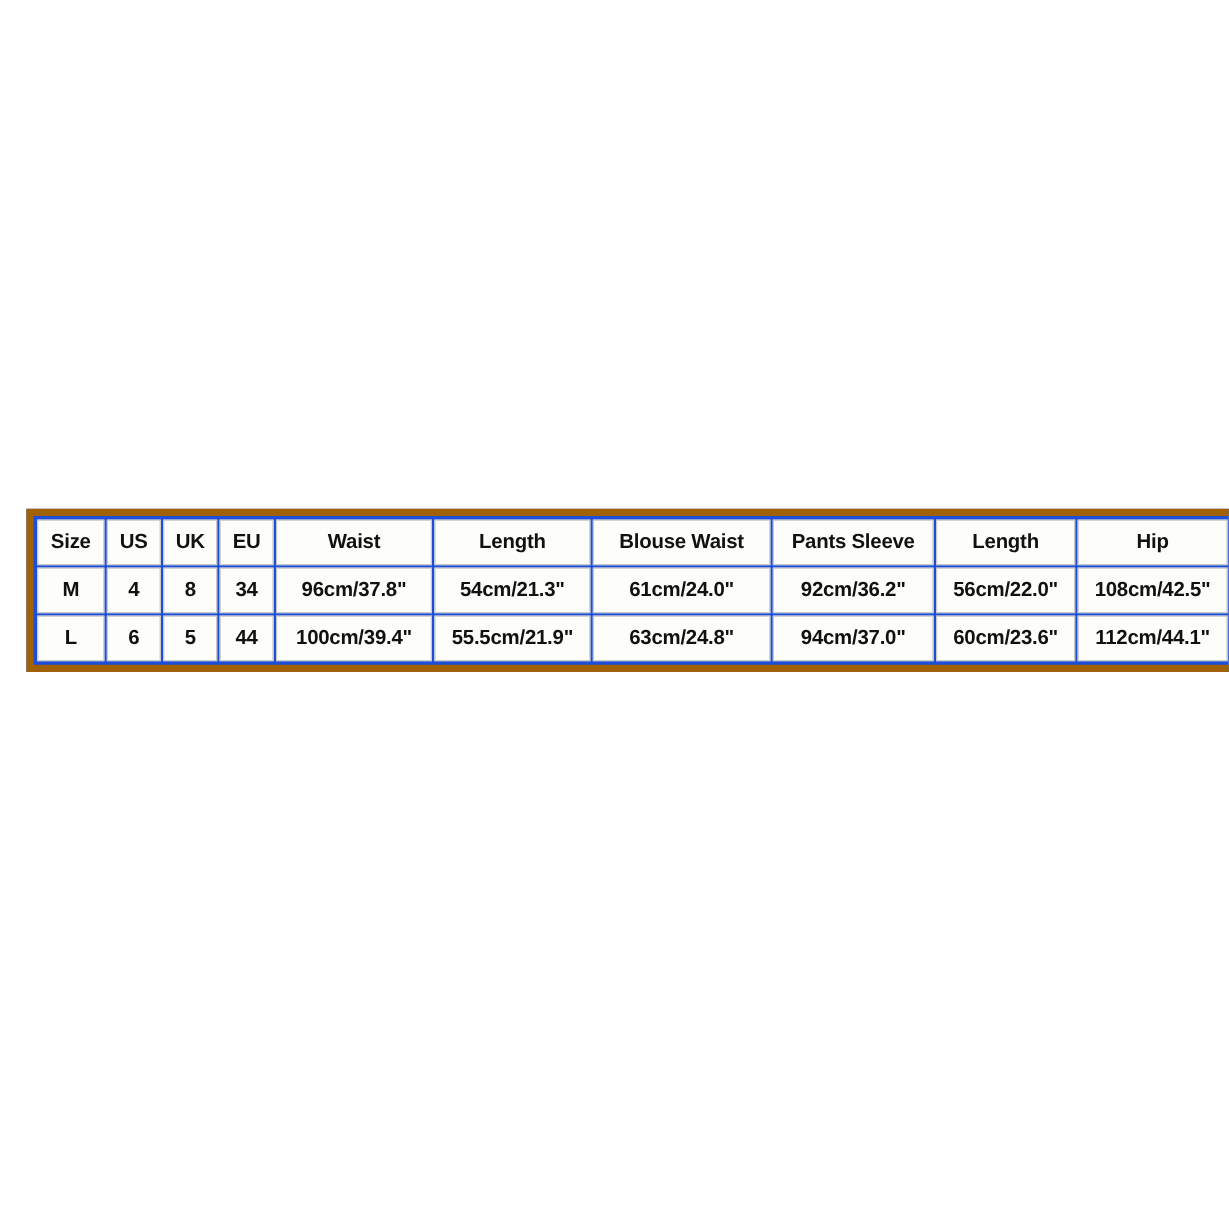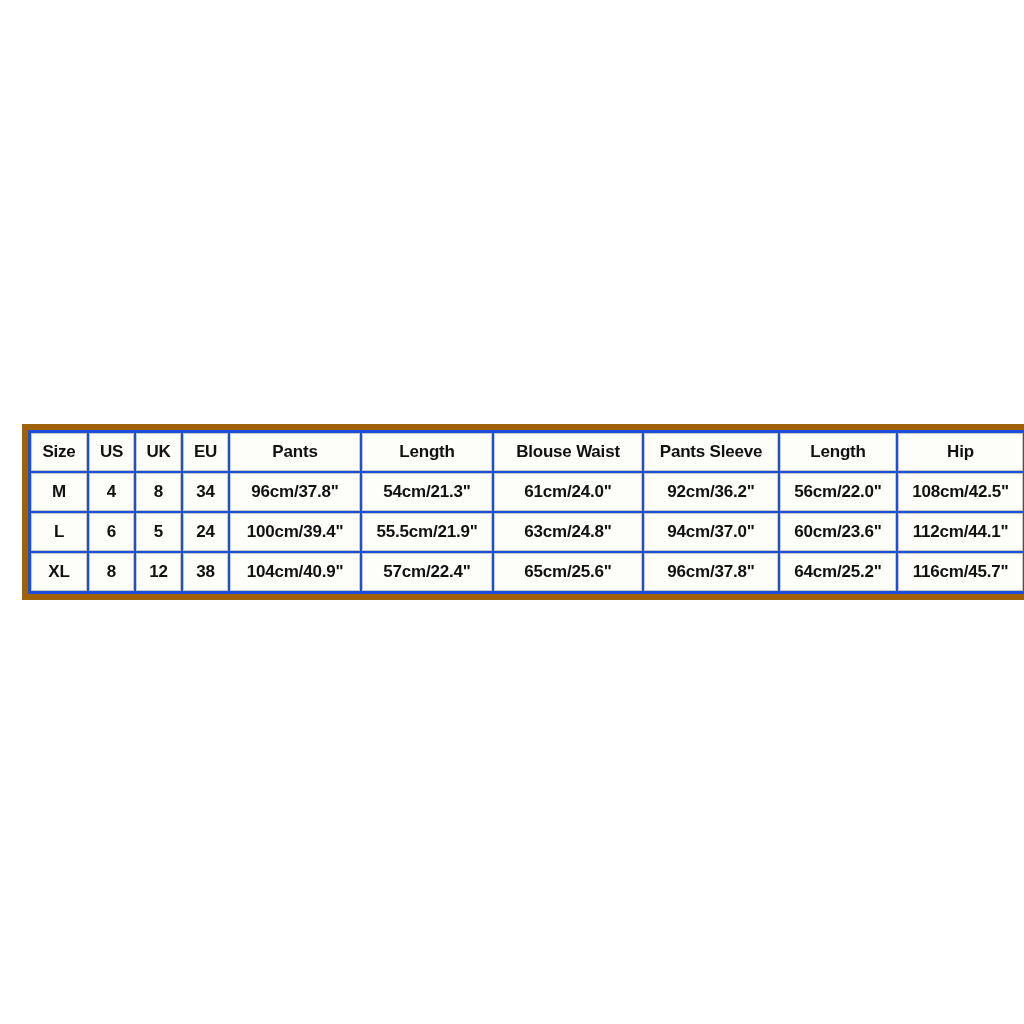--- a/index.html
+++ b/index.html
@@ -81,21 +81,21 @@
         <col class="c-plen">
       <col class="c-waist">
         <col class="c-hip">
     </colgroup>
     <thead>
       <tr>
           <th>Size</th>
           <th>US</th>
           <th>UK</th>
           <th>EU</th>
-          <th>Pants</th>
+          <th>Waist</th>
           <th>Length</th>
           <th>Blouse Waist</th>
           <th>Pants Sleeve</th>
           <th>Length</th>
           <th>Hip</th>
         </tr>
     </thead>
     <tbody>
         <tr>
           <td>M</td>
@@ -106,35 +106,23 @@
           <td>54cm/21.3"</td>
           <td>61cm/24.0"</td>
           <td>92cm/36.2"</td>
           <td>56cm/22.0"</td>
           <td>108cm/42.5"</td>
         </tr>
         <tr>
           <td>L</td>
           <td>6</td>
           <td>5</td>
-          <td>24</td>
+          <td>44</td>
           <td>100cm/39.4"</td>
           <td>55.5cm/21.9"</td>
           <td>63cm/24.8"</td>
           <td>94cm/37.0"</td>
           <td>60cm/23.6"</td>
           <td>112cm/44.1"</td>
         </tr>
-        <tr>
-          <td>XL</td>
-          <td>8</td>
-          <td>12</td>
-          <td>38</td>
-          <td>104cm/40.9"</td>
-          <td>57cm/22.4"</td>
-          <td>65cm/25.6"</td>
-          <td>96cm/37.8"</td>
-          <td>64cm/25.2"</td>
-          <td>116cm/45.7"</td>
-        </tr>
       </tbody>
   </table>
 </div>
 
 </body></html>

